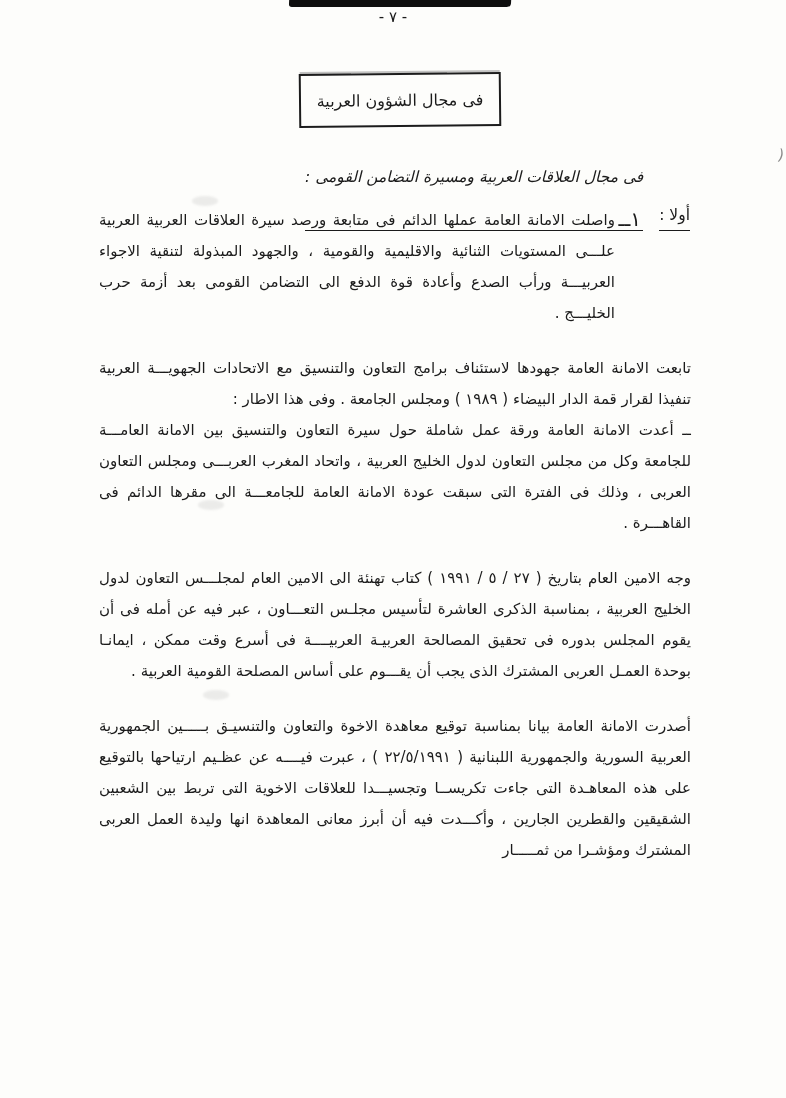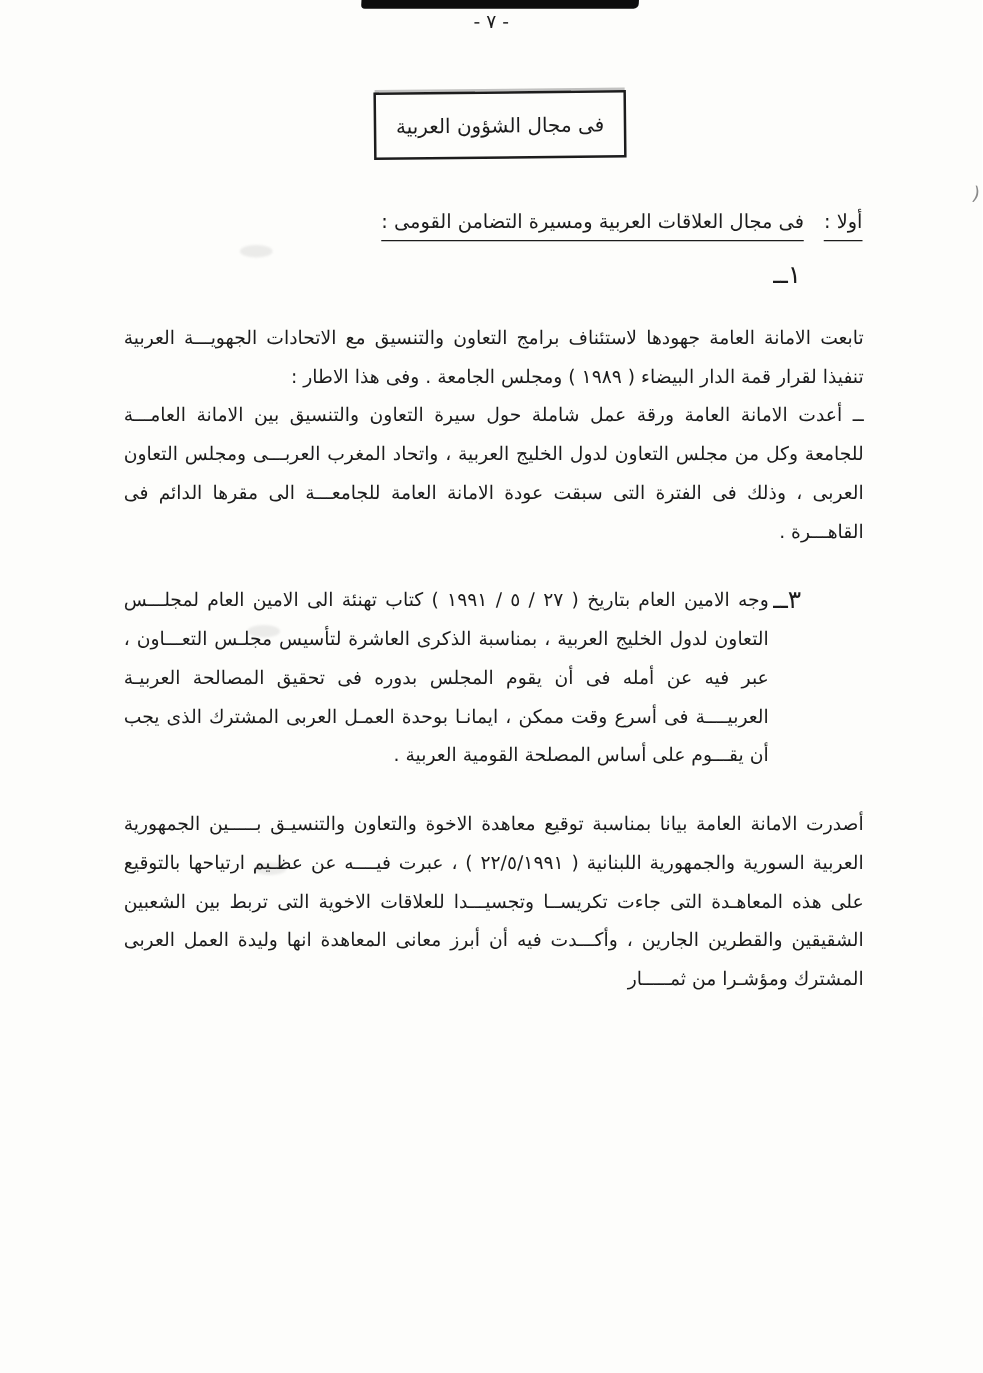--- a/index.html
+++ b/index.html
@@ -43,22 +43,22 @@
   }
   .title-text{
     font-size:16px;letter-spacing:2px;white-space:nowrap;
   }
 
   .heading{
     position:absolute;top:168px;right:96px;
     display:flex;flex-direction:row;gap:16px;
     font-size:15.5px;
   }
-  .heading-lead{border-bottom:1.5px solid #1b1b1b;padding-bottom:6px;}
-  .heading-text{border-bottom:1.5px solid #1b1b1b;padding-bottom:6px;}
+  .heading-lead{border-bottom:1.5px solid #1b1b1b;padding-bottom:6px;margin-top:38px;}
+  .heading-text{border-bottom:1.5px solid #1b1b1b;padding-bottom:6px;font-style:italic;}
 
   .paragraphs{
     position:absolute;top:205px;right:95px;width:592px;
     display:flex;flex-direction:column;gap:24px;
   }
   .para-row{display:flex;flex-direction:row;}
   .para-marker{
     flex:0 0 76px;padding:2px 50px 0 0;box-sizing:border-box;
     font-size:20px;white-space:nowrap;
   }
@@ -87,27 +87,27 @@
   </div>
 
   <div class="heading">
     <span class="heading-lead">أولا :</span>
     <span class="heading-text">فى مجال العلاقات العربية ومسيرة التضامن القومى :</span>
   </div>
 
   <div class="paragraphs">
       <div class="para-row">
         <span class="para-marker">١ــ</span>
+        <div class="para-text">واصلت الامانة العامة عملها الدائم فى متابعة ورصد سيرة العلاقات العربية  العربية علـــى المستويات الثنائية والاقليمية والقومية ، والجهود المبذولة لتنقية الاجواء العربيـــة ورأب الصدع وأعادة قوة الدفع الى التضامن القومى بعد أزمة حرب الخليـــج .</div>
       </div>
       <div class="para-row">
         <div class="para-text">تابعت الامانة العامة جهودها لاستئناف برامج التعاون والتنسيق مع الاتحادات الجهويـــة العربية تنفيذا لقرار قمة الدار البيضاء ( ١٩٨٩ ) ومجلس الجامعة . وفى هذا الاطار :
 ــ أعدت الامانة العامة ورقة عمل شاملة حول سيرة التعاون والتنسيق بين الامانة العامـــة للجامعة وكل من مجلس التعاون لدول الخليج العربية ، واتحاد المغرب العربـــى ومجلس التعاون العربى ، وذلك فى الفترة التى سبقت عودة الامانة العامة للجامعـــة الى مقرها الدائم فى القاهـــرة .</div>
       </div>
       <div class="para-row">
-        <span class="para-marker">٣ــ</span>
         <div class="para-text">وجه الامين العام بتاريخ ( ⁦٢٧ / ٥ / ١٩٩١⁩ ) كتاب تهنئة الى الامين العام لمجلـــس التعاون لدول الخليج العربية ، بمناسبة الذكرى العاشرة لتأسيس مجلـس التعـــاون ، عبر فيه عن أمله فى أن يقوم المجلس بدوره فى تحقيق المصالحة العربيـة العربيــــة فى أسرع وقت ممكن ، ايمانـا بوحدة العمـل العربى المشترك الذى يجب أن يقـــوم على أساس المصلحة القومية العربية .</div>
       </div>
       <div class="para-row">
         <div class="para-text">أصدرت الامانة العامة بيانا بمناسبة توقيع معاهدة الاخوة والتعاون والتنسيـق بـــــين الجمهورية العربية السورية والجمهورية اللبنانية ( ٢٢/٥/١٩٩١ ) ، عبرت فيــــه عن عظـيم ارتياحها بالتوقيع على هذه المعاهـدة التى جاءت تكريســا وتجسيـــدا للعلاقات الاخوية التى تربط بين الشعبين الشقيقين والقطرين الجارين ، وأكـــدت فيه أن أبرز معانى المعاهدة انها وليدة العمل العربى المشترك ومؤشـرا من ثمـــــار</div>
       </div>
     </div>
 
 </div>
 
 </body></html>

